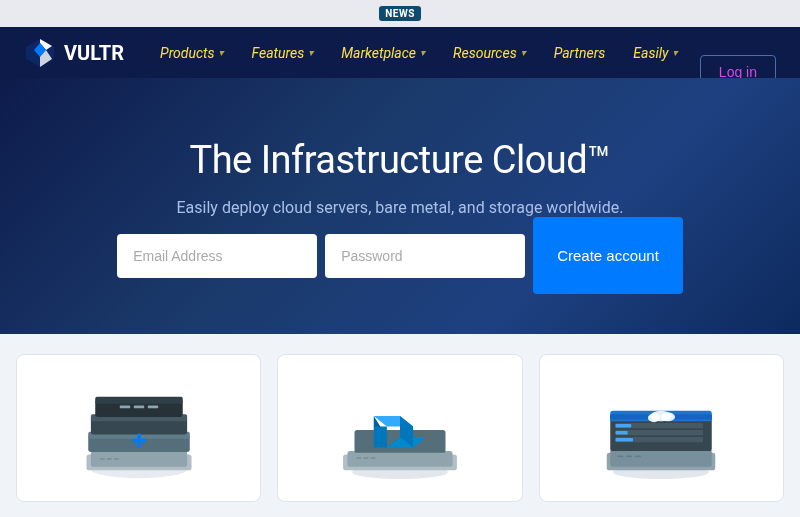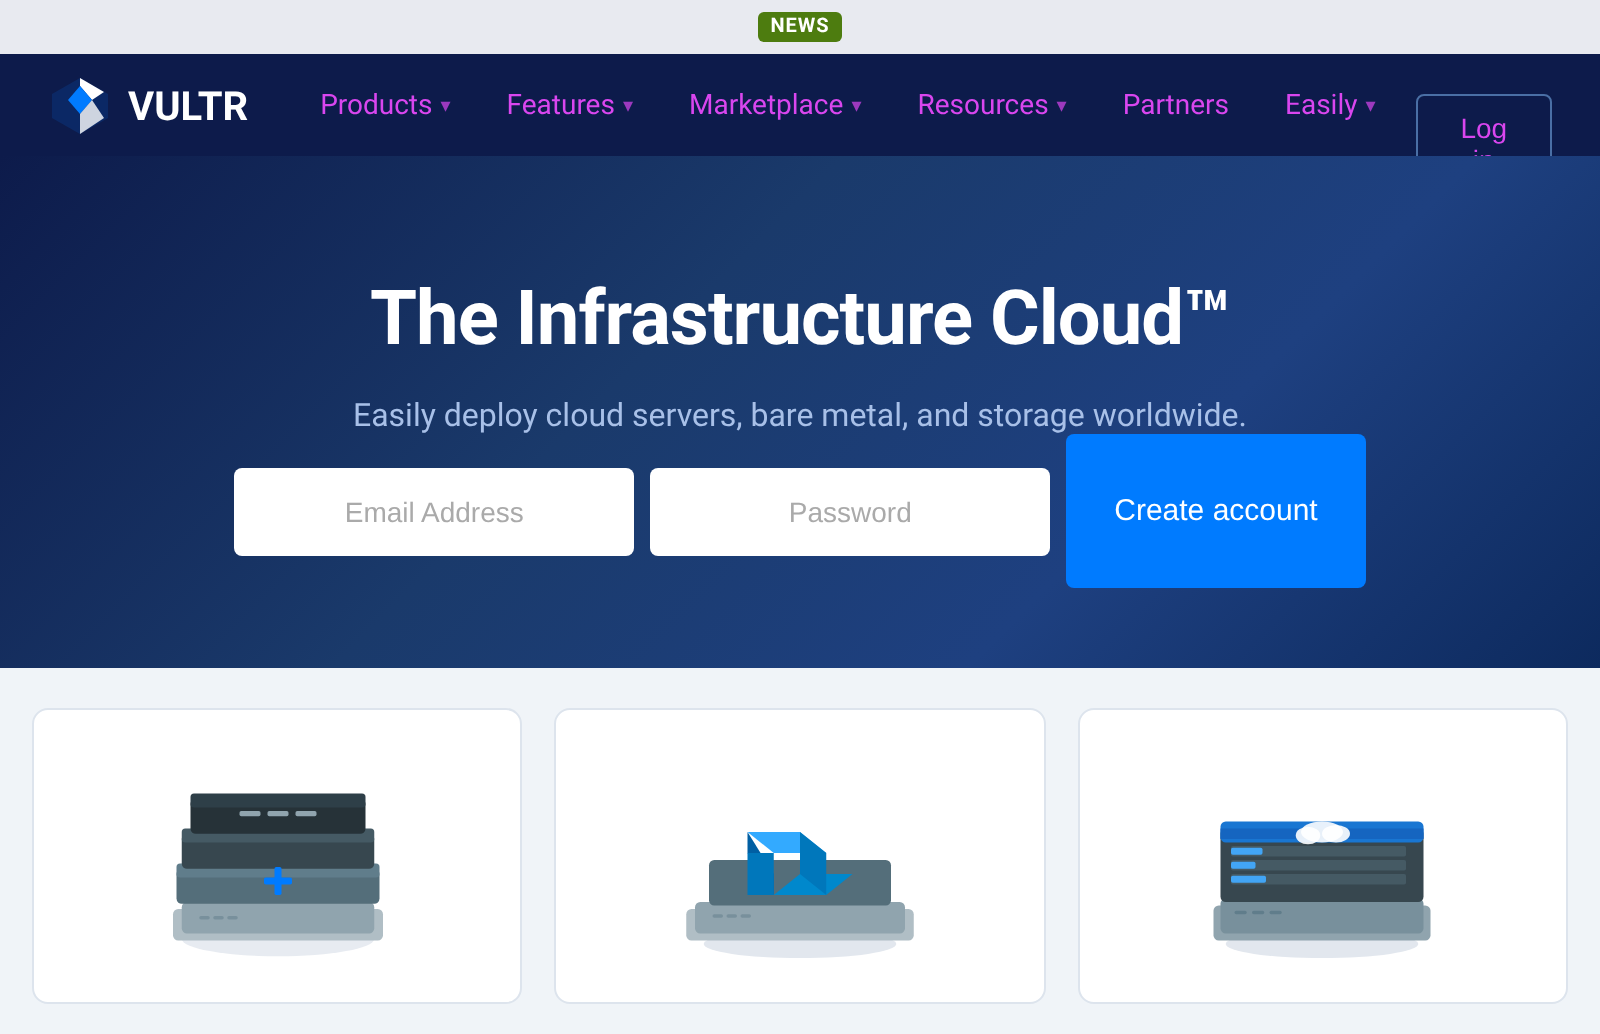--- a/index.html
+++ b/index.html
@@ -11,21 +11,21 @@
       text-align: center;
       padding: 6px 0;
       font-size: 13px;
       color: #333;
       display: flex;
       align-items: center;
       justify-content: center;
       gap: 8px;
     }
     .news-badge {
-      background: #4d7c0f;
+      background: #0c4a6e;
       color: white;
       font-size: 10px;
       font-weight: 700;
       padding: 2px 6px;
       border-radius: 3px;
       letter-spacing: 0.5px;
     }
 
     
     .navbar {
@@ -50,29 +50,30 @@
       width: 32px;
       height: 32px;
     }
     .nav-links {
       display: flex;
       align-items: center;
       gap: 4px;
       flex: 1;
     }
     .nav-item {
-      color: #d946ef;
+      color: #fde047;
       font-size: 14px;
       padding: 8px 12px;
       cursor: pointer;
       display: flex;
       align-items: center;
       gap: 4px;
       border-radius: 4px;
       white-space: nowrap;
+      font-style: italic;
     }
     .chevron {
       font-size: 10px;
       opacity: 0.7;
     }
     .nav-spacer { flex: 1; }
     .btn-login {
       background: transparent;
       border: 1.5px solid #4a6fa5;
       color: #d946ef;
@@ -96,44 +97,43 @@
       content: '';
       position: absolute;
       bottom: 0; left: 0; right: 0;
       height: 60px;
       background: white;
       clip-path: polygon(0 60px, 100% 60px, 100% 60px, 0 60px);
     }
     .hero-title {
       color: white;
       font-size: 38px;
-      font-weight: 700;
+      font-weight: 400;
       margin-bottom: 16px;
       letter-spacing: -0.5px;
     }
     .hero-subtitle {
       color: #a8c0e8;
       font-size: 16px;
     }
     .hero-form {
       display: flex;
       align-items: center;
       justify-content: center;
       gap: 8px;
     }
     .hero-input {
       background: white;
       border: none;
       border-radius: 4px;
-      padding: 14px 6px;
+      padding: 14px 16px;
       font-size: 14px;
       width: 200px;
       color: #333;
       outline: none;
-      text-align: center;
     }
     .hero-input::placeholder { color: #aaa; }
     .btn-create {
       background: #007bff;
       color: white;
       border: none;
       border-radius: 4px;
       padding: 30px 24px;
       font-size: 15px;
       font-weight: 400;

